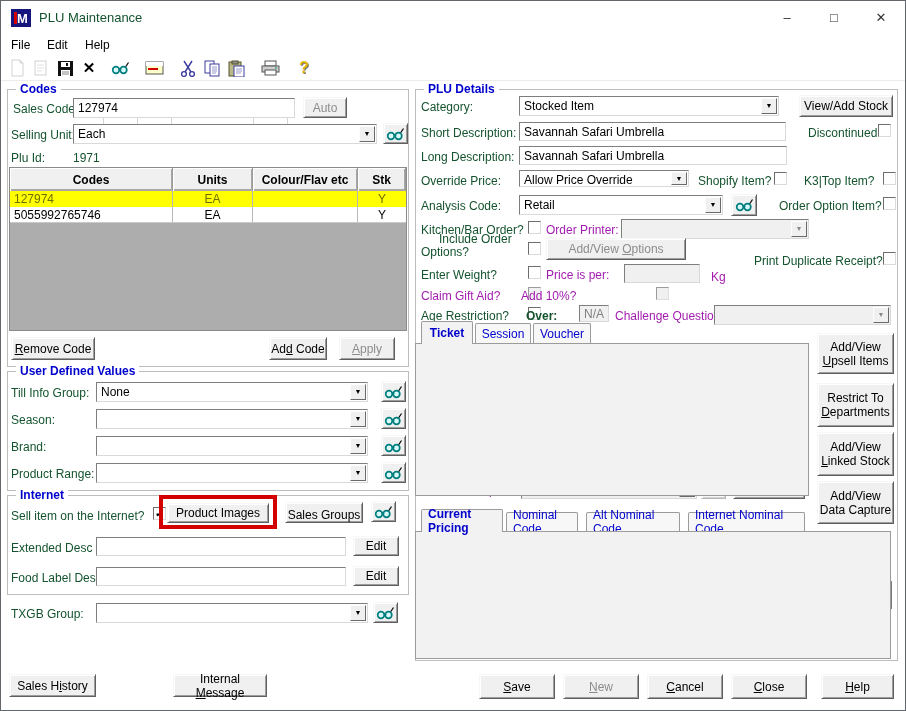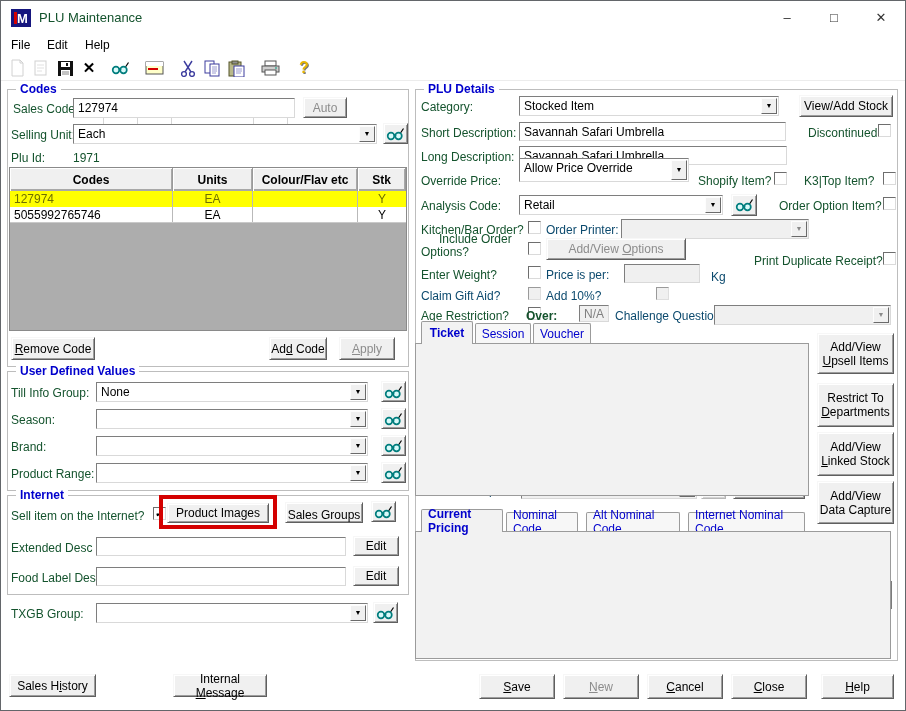--- a/index.html
+++ b/index.html
@@ -1,20 +1,20 @@
 <!DOCTYPE html>
 <html><head>
 <meta charset="utf-8">
 <style>
   *{margin:0;padding:0;box-sizing:border-box;font-family:"Liberation Sans",sans-serif;}
   body{background:#d6d6d6;}
   #win{position:relative;width:906px;height:711px;background:#ffffff;border:1px solid #63666a;overflow:hidden;}
   .abs{position:absolute;}
   .lbl{position:absolute;font-size:12px;color:#14532d;white-space:nowrap;line-height:14px;}
-  .dis{color:#0c4a6e;}
+  .dis{color:#a21caf;}
   .blue{color:#0000cc;font-weight:bold;}
   .sunken{position:absolute;background:#fff;border:1px solid;border-color:#7e7e7e #d9d9d9 #d9d9d9 #7e7e7e;
           font-size:12px;color:#000;padding:2px 4px;white-space:nowrap;overflow:hidden;line-height:14px;}
   .sunken.off{background:#f0f0f0;color:#7f7f7f;}
   .ctr{text-align:center;}
   .btn{position:absolute;background:#f0f0f0;border:1px solid;border-color:#f7f7f7 #5f5f5f #5f5f5f #f7f7f7;
        box-shadow:inset 1px 1px 0 #fff,inset -1px -1px 0 #9d9d9d;font-size:12px;color:#000;
        display:flex;flex-direction:column;align-items:center;justify-content:center;text-align:center;cursor:default;line-height:14px;}
   .btn.off{color:#8c8c8c;}
   .btn.focused{border-color:#4a4a4a #303030 #303030 #4a4a4a;outline:1px dotted #000;outline-offset:-4px;box-shadow:inset 1px 1px 0 #fff,inset -1px -1px 0 #9d9d9d,0 0 0 1px #7c7c7c;}
@@ -313,21 +313,21 @@
 
   <span class="lbl" style="left:420px;top:125px;">Short Description:</span>
   <div class="sunken" style="left:518px;top:121px;width:267px;height:19px;">Savannah Safari Umbrella</div>
   <span class="lbl" style="left:807px;top:125px;">Discontinued:</span>
   <span class="cb" style="left:877px;top:123px;"></span>
 
   <span class="lbl" style="left:420px;top:149px;">Long Description:</span>
   <div class="sunken" style="left:518px;top:145px;width:268px;height:19px;">Savannah Safari Umbrella</div>
 
   <span class="lbl" style="left:420px;top:173px;">Override Price:</span>
-  <div class="sunken combo" style="left:518px;top:157px;width:170px;height:24px;"><span>Allow Price Override</span><span class="arrow">▼</span></div>
+  <div class="sunken combo" style="left:518px;top:169px;width:170px;height:17px;"><span>Allow Price Override</span><span class="arrow">▼</span></div>
   <span class="lbl" style="left:697px;top:173px;">Shopify Item?</span>
   <span class="cb" style="left:773px;top:171px;"></span>
   <span class="lbl" style="left:803px;top:173px;">K3|Top Item?</span>
   <span class="cb" style="left:882px;top:171px;"></span>
 
   <span class="lbl" style="left:420px;top:198px;">Analysis Code:</span>
   <div class="sunken combo" style="left:518px;top:194px;width:204px;height:20px;"><span>Retail</span><span class="arrow">▼</span></div>
   <div class="gbtn" style="left:730px;top:193px;width:26px;height:22px;">
       <svg width="19" height="14" viewBox="0 0 19 14">
         <path d="M14.5 6 L17.5 1.5" stroke="#000" stroke-width="1.2" fill="none"></path>
@@ -356,21 +356,21 @@
   <span class="cb" style="left:882px;top:251px;"></span>
 
   <span class="lbl" style="left:420px;top:267px;">Enter Weight?</span>
   <span class="cb" style="left:527px;top:265px;"></span>
   <span class="lbl dis" style="left:545px;top:267px;">Price is per:</span>
   <div class="sunken off" style="left:623px;top:263px;width:76px;height:19px;"></div>
   <span class="lbl dis" style="left:710px;top:269px;">Kg</span>
 
   <span class="lbl dis" style="left:420px;top:288px;">Claim Gift Aid?</span>
   <span class="cb offbox" style="left:527px;top:286px;"></span>
-  <span class="lbl dis" style="left:545px;top:288px;">Add 10%?</span>
+  <span class="lbl dis" style="left:520px;top:288px;">Add 10%?</span>
   <span class="cb offbox" style="left:655px;top:286px;"></span>
 
   <span class="lbl" style="left:420px;top:308px;">Age Restriction?</span>
   <span class="cb" style="left:527px;top:306px;"></span>
   <span class="lbl" style="left:525px;top:308px;font-weight:bold;">Over:</span>
   <div class="sunken off ctr" style="left:578px;top:304px;width:30px;height:17px;padding:1px 2px;">N/A</div>
   <span class="lbl dis" style="left:614px;top:308px;">Challenge Question:</span>
   <div class="sunken combo off" style="left:713px;top:304px;width:177px;height:20px;">
       <span class="arrow">▼</span>
     </div>

